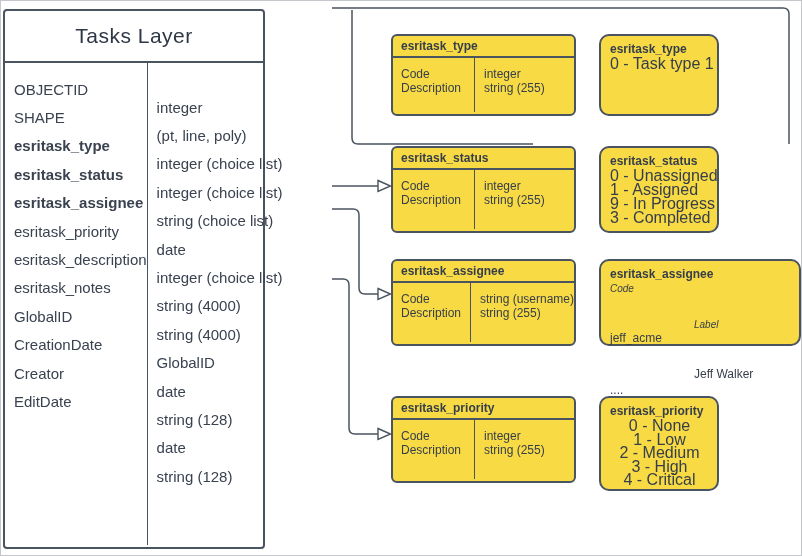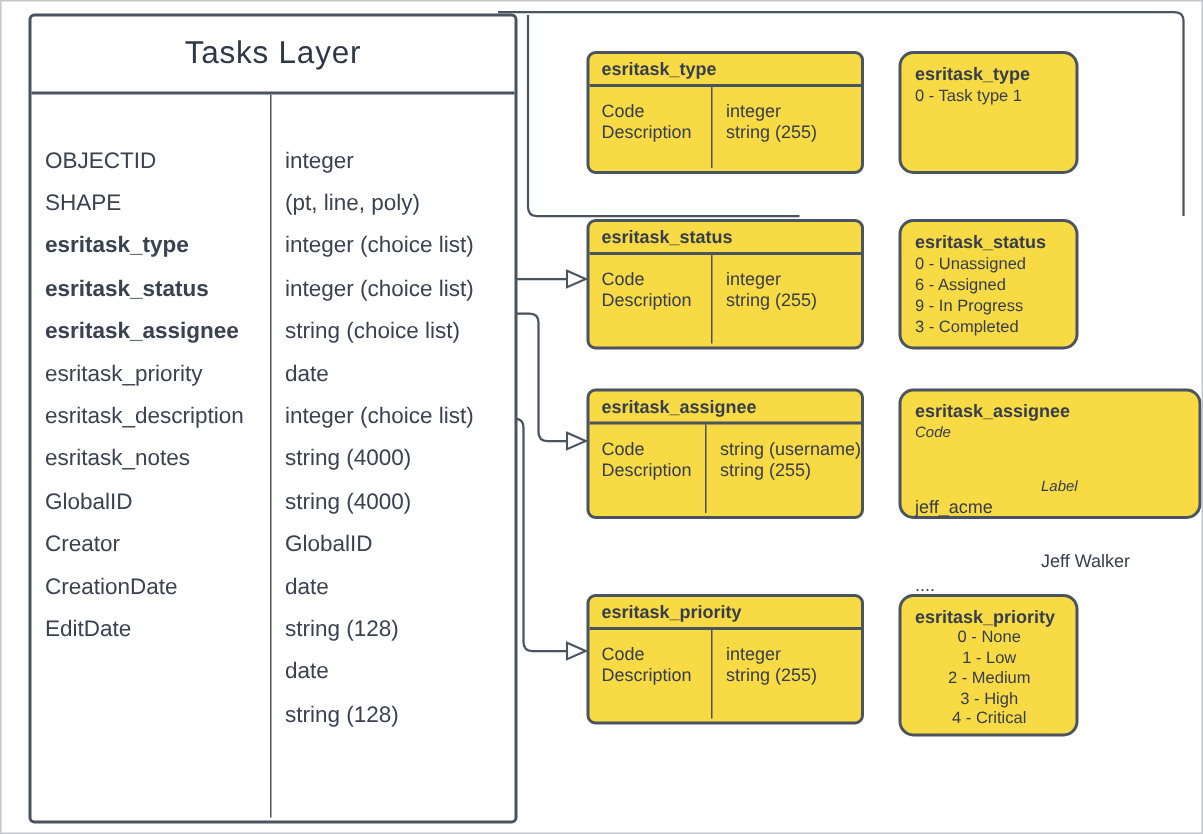--- a/index.html
+++ b/index.html
@@ -5,30 +5,30 @@
   * { margin:0; padding:0; box-sizing:border-box; }
   body { background:#fff; }
   .canvas {
     position:relative; width:802px; height:556px; background:#ffffff;
     border:1px solid #c3c7cc; overflow:hidden;
     font-family:"Liberation Sans","DejaVu Sans",sans-serif;
     color:#363e4b;
   }
   
   .entity {
-    position:absolute; left:18px; top:8px; width:326px; height:540px;
+    position:absolute; left:2px; top:8px; width:262px; height:540px;
     background:#fff; border:2px solid #4a5360; border-radius:4px;
   }
   .entity-title {
     height:52px; border-bottom:2px solid #4a5360;
     display:flex; align-items:center; justify-content:center;
     font-size:21px; color:#2e3745; letter-spacing:.5px;
   }
   .entity-body { display:flex; height:calc(100% - 54px); }
-  .col-names { width:160px; border-right:1.5px solid #4a5360; padding-top:30px; }
+  .col-names { width:160px; border-right:1.5px solid #4a5360; padding-top:12px; }
   .col-types { flex:1; padding-top:30px; }
   .frow {
     height:28.4px; display:flex; align-items:center; padding-left:9px;
     font-size:15px; color:#3a4250; white-space:nowrap;
   }
   .frow.bold { font-weight:bold; }
   
   .domain-table {
     position:absolute; left:390px; width:185px;
     background:#F7DA44; border:2px solid #4a5360; border-radius:6px;
@@ -41,21 +41,21 @@
   .dt-col-left { width:82px; border-right:1.5px solid #4a5360; padding:9px 0 0 8px; }
   .dt-col-right { flex:1; padding:9px 0 0 9px; }
   .dt-cell { font-size:12px; line-height:14px; white-space:nowrap; }
   
   .value-box {
     position:absolute; left:598px; width:120px;
     background:#F7DA44; border:2px solid #4a5360; border-radius:10px;
     padding:6px 8px 0 9px;
   }
   .vb-title { font-weight:bold; font-size:12px; line-height:15px; white-space:nowrap; }
-  .vb-line { font-size:11px; line-height:14px; white-space:nowrap; }
+  .vb-line { font-size:16px; line-height:14px; white-space:nowrap; }
   .vb-line.tight { line-height:13.6px;text-align:center; }
   .vb-cols { display:flex; font-size:10px; font-style:italic; line-height:13px; }
   .vb-row { display:flex; font-size:12px; line-height:14px; }
   .vb-code { width:84px; flex:none; white-space:nowrap; }
   .vb-label { flex:1; white-space:nowrap;margin-top:36px; }
   .vb-ellipsis { font-size:12px; line-height:14px; margin-top:2px; }
   
   .wires { position:absolute; left:0; top:0; pointer-events:none; }
   .wire { fill:none; stroke:#4a5360; stroke-width:1.5; }
   .arrowhead { fill:#ffffff; stroke:#4a5360; stroke-width:1.4; }
@@ -87,22 +87,22 @@
       <div class="col-names">
         <div class="frow">OBJECTID</div>
         <div class="frow">SHAPE</div>
         <div class="frow bold">esritask_type</div>
         <div class="frow bold">esritask_status</div>
         <div class="frow bold">esritask_assignee</div>
         <div class="frow">esritask_priority</div>
         <div class="frow">esritask_description</div>
         <div class="frow">esritask_notes</div>
         <div class="frow">GlobalID</div>
+        <div class="frow">CreationDate</div>
         <div class="frow">Creator</div>
-        <div class="frow">CreationDate</div>
         <div class="frow">EditDate</div>
       </div>
       <div class="col-types">
         <div class="frow">integer</div>
         <div class="frow">(pt, line, poly)</div>
         <div class="frow">integer (choice list)</div>
         <div class="frow">integer (choice list)</div>
         <div class="frow">string (choice list)</div>
         <div class="frow">date</div>
         <div class="frow">integer (choice list)</div>
@@ -174,21 +174,21 @@
   </div>
 
   <div class="value-box" style="top:33px; height:82px;">
     <div class="vb-title">esritask_type</div>
     <div class="vb-line">0 - Task type 1</div>
   </div>
 
   <div class="value-box" style="top:145px; height:87px;">
     <div class="vb-title">esritask_status</div>
     <div class="vb-line">0 - Unassigned</div>
-    <div class="vb-line">6 - Assigned</div>
+    <div class="vb-line">1 - Assigned</div>
     <div class="vb-line">9 - In Progress</div>
     <div class="vb-line">3 - Completed</div>
   </div>
 
   <div class="value-box" style="top:258px; height:87px; width:202px;">
     <div class="vb-title">esritask_assignee</div>
     <div class="vb-cols">
       <div class="vb-code">Code</div>
       <div class="vb-label">Label</div>
     </div>

